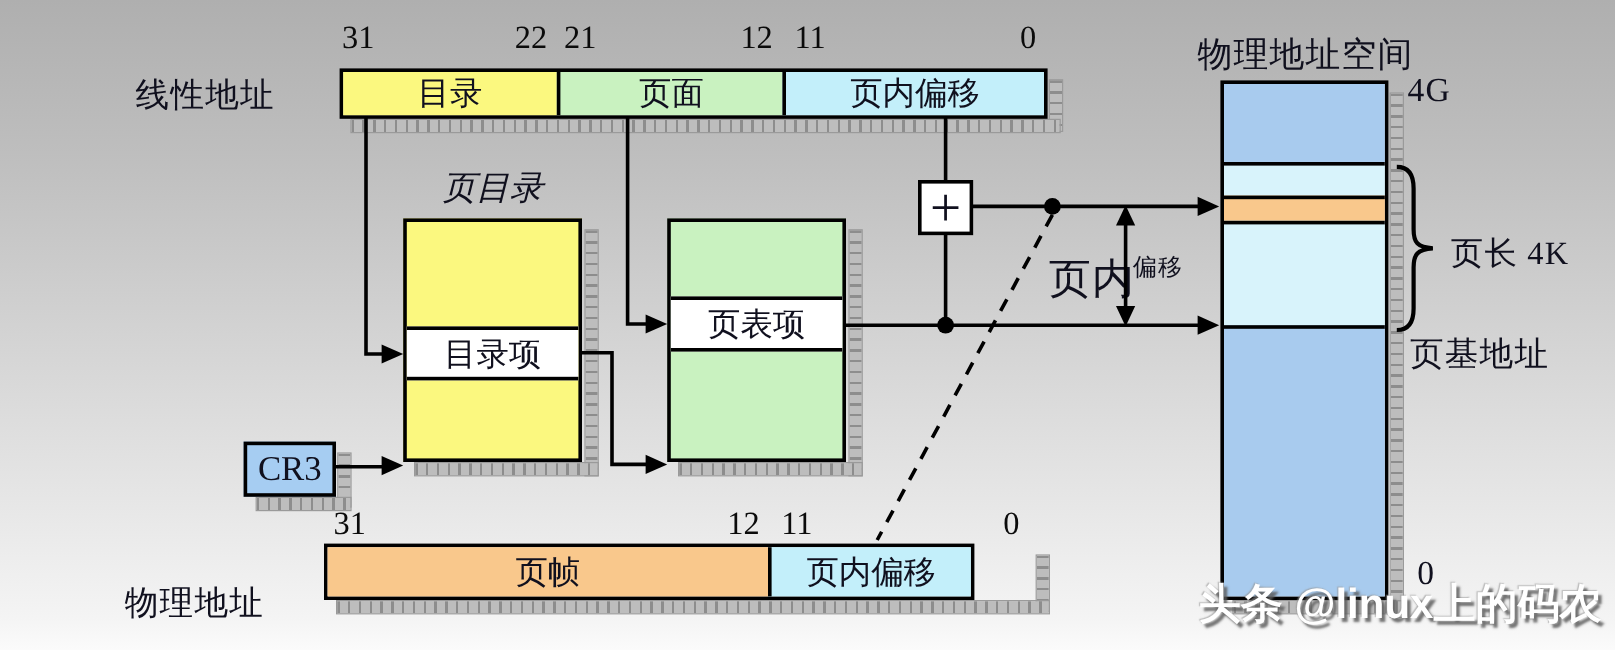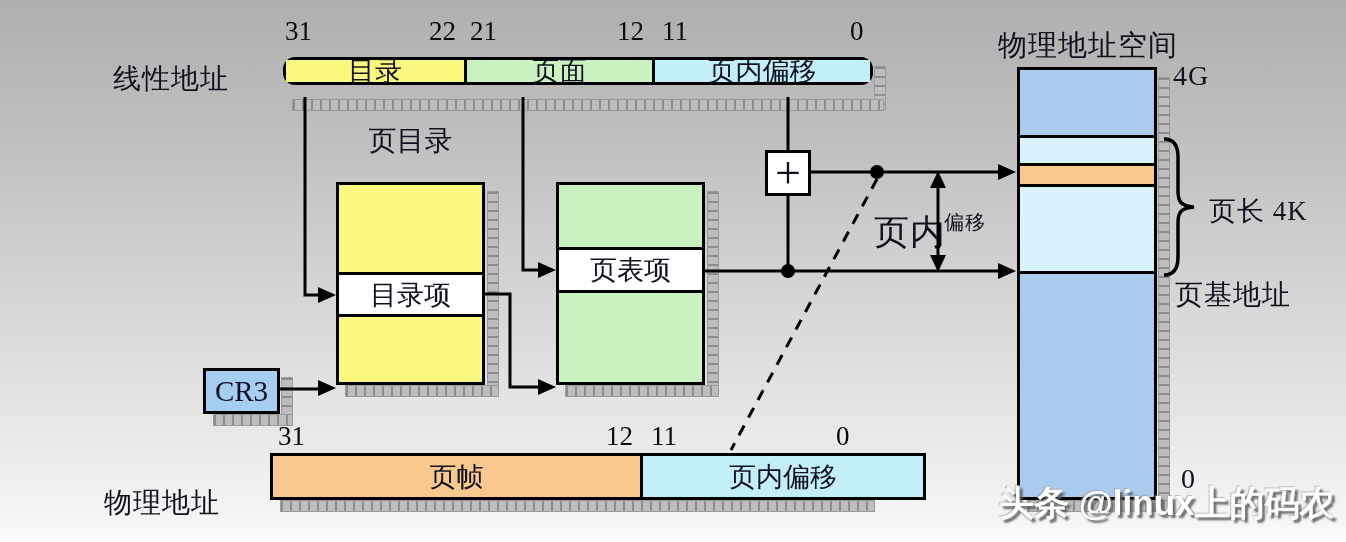--- a/index.html
+++ b/index.html
@@ -64,33 +64,33 @@
   <div class="shx" style="left:1027px;top:500px;width:142px;"></div>
 
   <span class="cnlabel" style="left:113px;top:60px;">线性地址</span>
   <span class="bit" style="left:285px;top:16px;">31</span>
   <span class="bit" style="left:429px;top:16px;">22</span>
   <span class="bit" style="left:470px;top:16px;">21</span>
   <span class="bit" style="left:617px;top:16px;">12</span>
   <span class="bit" style="left:662px;top:16px;">11</span>
   <span class="bit" style="left:850px;top:16px;">0</span>
 
-  <div class="bar" style="left:283px;top:57px;width:590px;height:28px;border-radius:12px;">
+  <div class="bar" style="left:283px;top:57px;width:590px;height:42px;">
     <div class="seg c-yellow" style="width:178px;">
       <span>目录</span>
     </div>
     <div class="seg c-green" style="width:188px;">
       <span>页面</span>
     </div>
     <div class="seg c-cyan" style="flex:1;">
       <span>页内偏移</span>
     </div>
   </div>
 
-  <div class="boxtitle" style="left:336px;top:122px;width:149px;">页目录</div>
+  <div class="boxtitle" style="left:336px;top:138px;width:149px;font-style:italic;">页目录</div>
   <div class="tablebox c-yellow" style="left:336px;top:182px;width:149px;height:203px;">
     <div class="entry" style="top:87px;height:45px;">
       <span>目录项</span>
     </div>
   </div>
 
   <div class="tablebox c-green" style="left:556px;top:182px;width:149px;height:203px;">
     <div class="entry" style="top:62px;height:46px;">
       <span>页表项</span>
     </div>
@@ -106,21 +106,21 @@
 
   <span class="cnlabel" style="left:874px;top:209px;width:58px;text-align:right;font-size:35px;">页内</span>
   <span class="cnlabel" style="left:944px;top:209px;font-size:20px;">偏移</span>
 
   <span class="cnlabel" style="left:104px;top:484px;">物理地址</span>
   <span class="bit" style="left:278px;top:421px;">31</span>
   <span class="bit" style="left:606px;top:421px;">12</span>
   <span class="bit" style="left:651px;top:421px;">11</span>
   <span class="bit" style="left:836px;top:421px;">0</span>
 
-  <div class="bar" style="left:270px;top:453px;width:656px;height:47px;justify-content:flex-end;">
+  <div class="bar" style="left:270px;top:453px;width:542px;height:47px;justify-content:flex-end;">
     <div class="seg c-orange" style="width:367px;">
       <span>页帧</span>
     </div>
     <div class="seg c-cyan" style="flex:1;">
       <span>页内偏移</span>
     </div>
   </div>
 
   <div class="cnlabel" style="left:998px;top:26px;font-size:29px;">物理地址空间</div>
   <div id="column" class="abs" style="left:1017px;top:67px;width:140px;height:433px;display:flex;flex-direction:column;">

